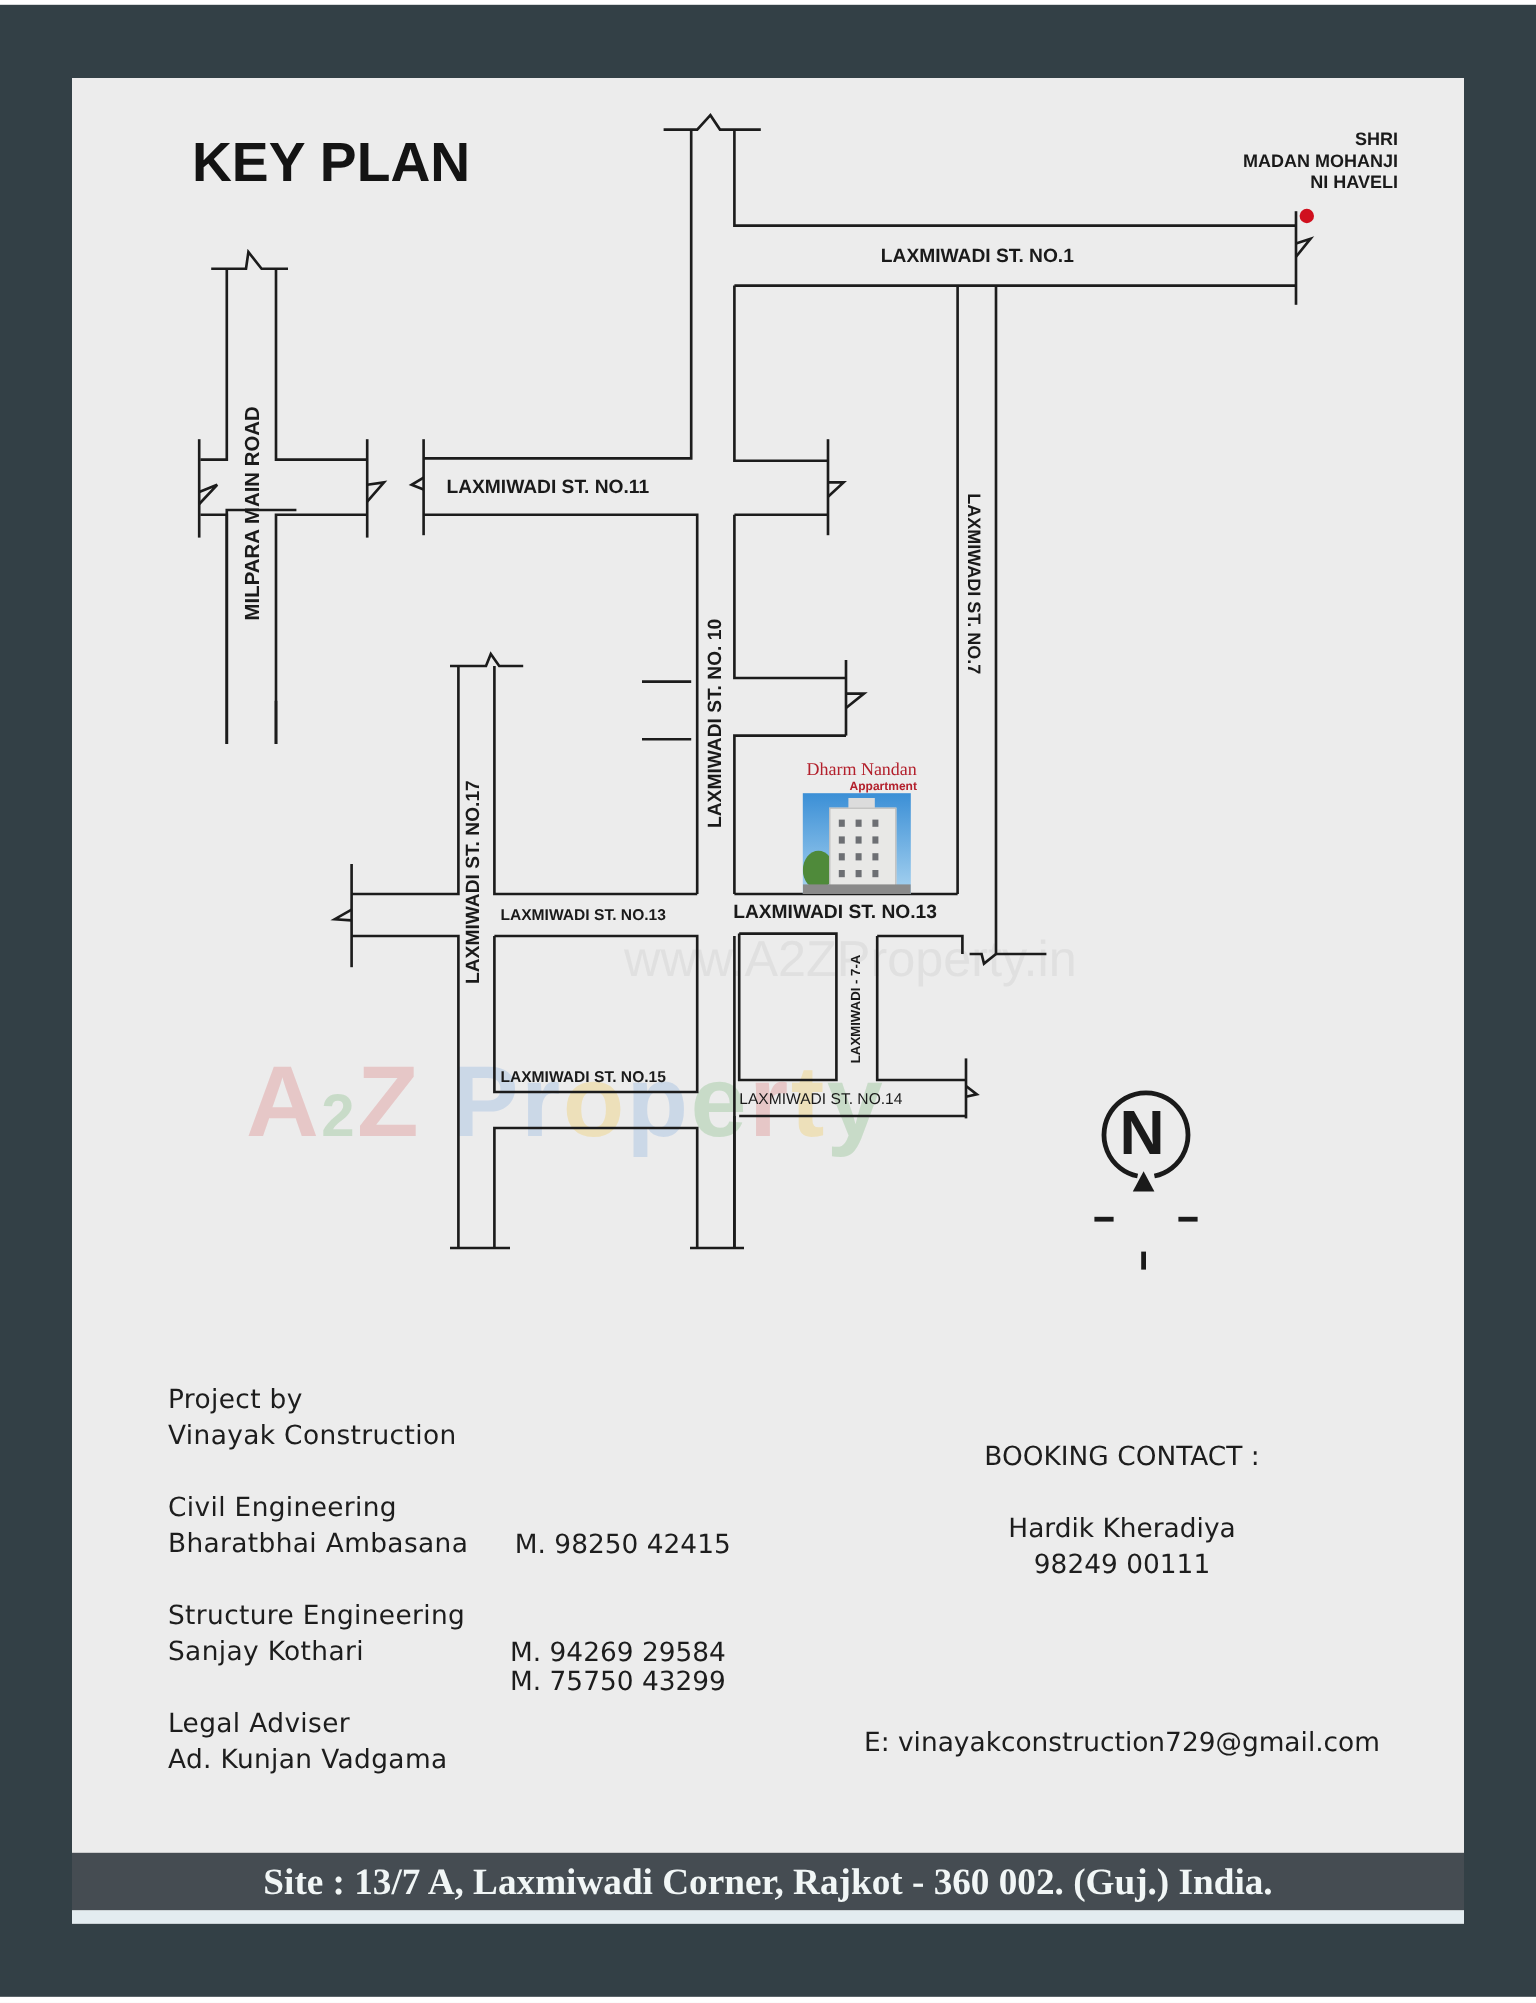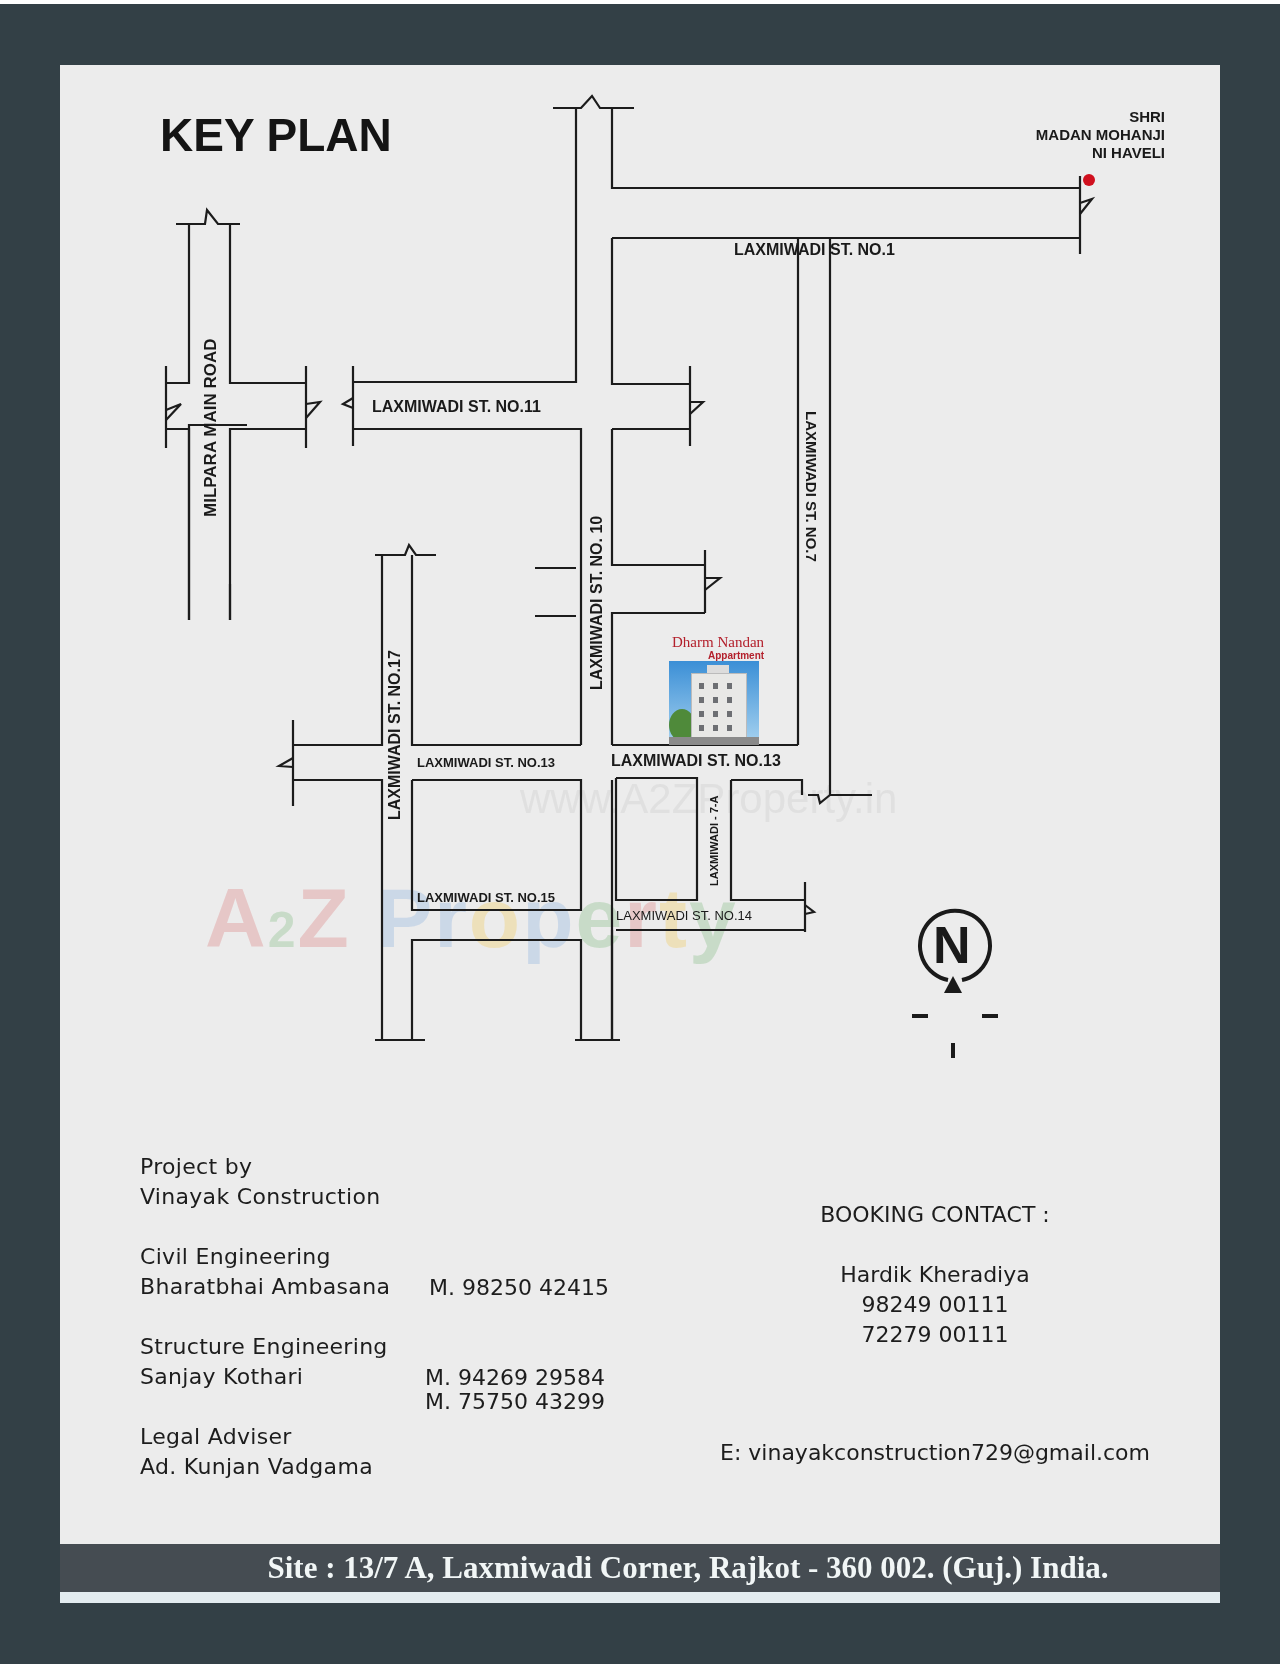--- a/index.html
+++ b/index.html
@@ -20,21 +20,21 @@
   .bldg .tree{position:absolute;left:0;top:48px;width:26px;height:32px;background:#4f8a3a;border-radius:50%;}
   .bldg .ground{position:absolute;left:0;top:76px;width:90px;height:8px;background:#8a8a8a;}
   .wm1{position:absolute;left:520px;top:775px;font-size:42px;color:rgba(150,150,150,0.13);font-family:"Liberation Sans",sans-serif;}
   .wm2{position:absolute;left:205px;top:870px;font-size:84px;font-weight:bold;font-family:"Liberation Sans",sans-serif;opacity:0.28;letter-spacing:2px;}
   .info{position:absolute;font-family:"DejaVu Sans",sans-serif;font-size:22px;color:#1d1d1d;line-height:30px;letter-spacing:0.3px;}
   .phone{position:absolute;font-family:"DejaVu Sans",sans-serif;font-size:22px;color:#1d1d1d;}
   .booking{position:absolute;left:760px;top:1200px;width:350px;text-align:center;font-family:"DejaVu Sans",sans-serif;font-size:22px;color:#1d1d1d;line-height:30px;}
   .email{position:absolute;left:720px;top:1414px;font-family:"DejaVu Sans",sans-serif;font-size:22px;color:#1d1d1d;margin-top:26px;}
   .footer{position:absolute;left:60px;top:1544px;width:1160px;height:48px;background:#454c52;}
   .footer-strip{position:absolute;left:60px;top:1592px;width:1160px;height:11px;background:#e3ecf0;}
-  .footer-text{position:absolute;left:0;top:6px;width:1160px;text-align:center;font-family:"Liberation Serif",serif;font-weight:bold;font-size:31px;color:#f1f6f6;padding-left:48px;}
+  .footer-text{position:absolute;left:0;top:6px;width:1160px;text-align:center;font-family:"Liberation Serif",serif;font-weight:bold;font-size:31px;color:#f1f6f6;}
 </style>
 </head>
 <body>
 
 <div class="frame"></div>
 <div class="panel"></div>
 
 <div class="title">KEY PLAN</div>
 
 <div class="wm1">www.A2ZProperty.in</div>
@@ -114,21 +114,21 @@
   <polygon points="953,976 944,993 962,993" fill="#1a1a1a"></polygon>
 </svg>
 
 <div class="haveli">
   <div>SHRI</div>
   <div>MADAN MOHANJI</div>
   <div>NI HAVELI</div>
 </div>
 
 <div class="lbl v" style="left:201px;top:517px;font-size:17px;transform:rotate(-90deg);">MILPARA MAIN ROAD</div>
-<div class="lbl" style="left:734px;top:205px;font-size:16px;margin-top:36px;">LAXMIWADI ST. NO.1</div>
+<div class="lbl" style="left:734px;top:205px;font-size:16px;">LAXMIWADI ST. NO.1</div>
 <div class="lbl" style="left:372px;top:398px;font-size:16px;">LAXMIWADI ST. NO.11</div>
 <div class="lbl v" style="left:588px;top:690px;font-size:16px;transform:rotate(-90deg);">LAXMIWADI ST. NO. 10</div>
 <div class="lbl v" style="left:820px;top:411px;font-size:15px;transform:rotate(90deg);">LAXMIWADI ST. NO.7</div>
 <div class="lbl v" style="left:386px;top:820px;font-size:16px;transform:rotate(-90deg);">LAXMIWADI ST. NO.17</div>
 <div class="lbl" style="left:417px;top:755px;font-size:13px;">LAXMIWADI ST. NO.13</div>
 <div class="lbl" style="left:611px;top:752px;font-size:16px;">LAXMIWADI ST. NO.13</div>
 <div class="lbl v" style="left:708px;top:886px;font-size:11px;transform:rotate(-90deg);">LAXMIWADI - 7-A</div>
 <div class="lbl" style="left:616px;top:908px;font-size:13px;font-weight:normal;">LAXMIWADI ST. NO.14</div>
 <div class="lbl" style="left:417px;top:890px;font-size:13px;">LAXMIWADI ST. NO.15</div>
 
@@ -173,20 +173,19 @@
   <div>Legal Adviser</div>
   <div>Ad. Kunjan Vadgama</div>
 </div>
 <div class="phone" style="left:425px;top:1389px;">M. 75750 43299</div>
 
 <div class="booking">
   <div>BOOKING CONTACT :</div>
   <div style="height:30px"></div>
   <div>Hardik Kheradiya</div>
   <div>98249 00111</div>
-  <div>72279 00111</div>
 </div>
 <div class="email">E: vinayakconstruction729@gmail.com</div>
 
 <div class="footer">
   <div class="footer-text">Site : 13/7 A, Laxmiwadi Corner,  Rajkot - 360 002. (Guj.) India.</div>
 </div>
 <div class="footer-strip"></div>
 
 </body></html>

